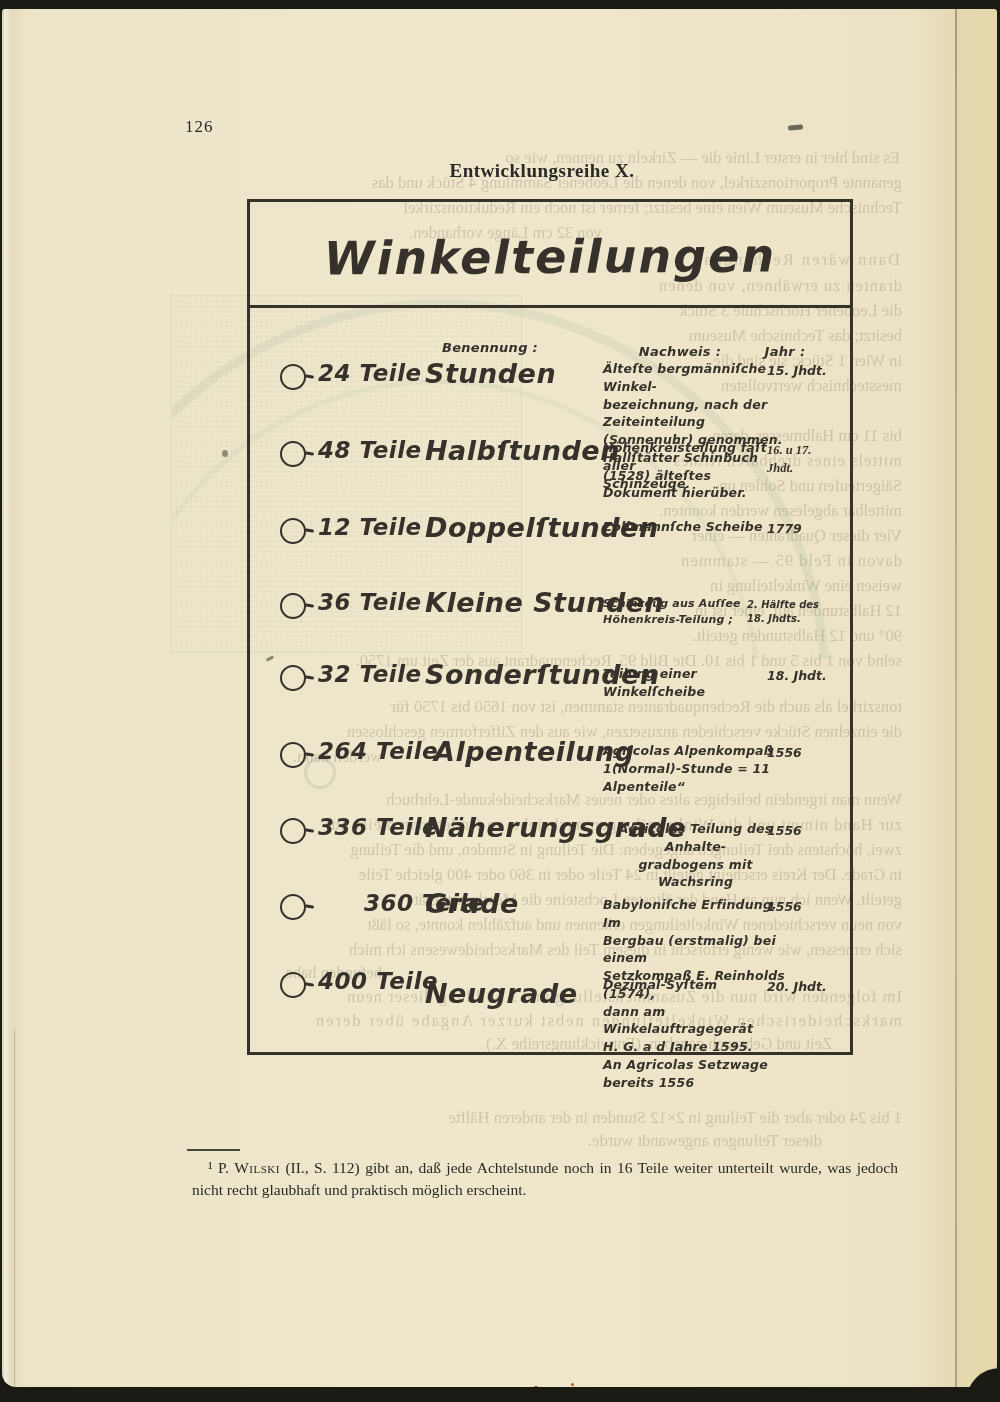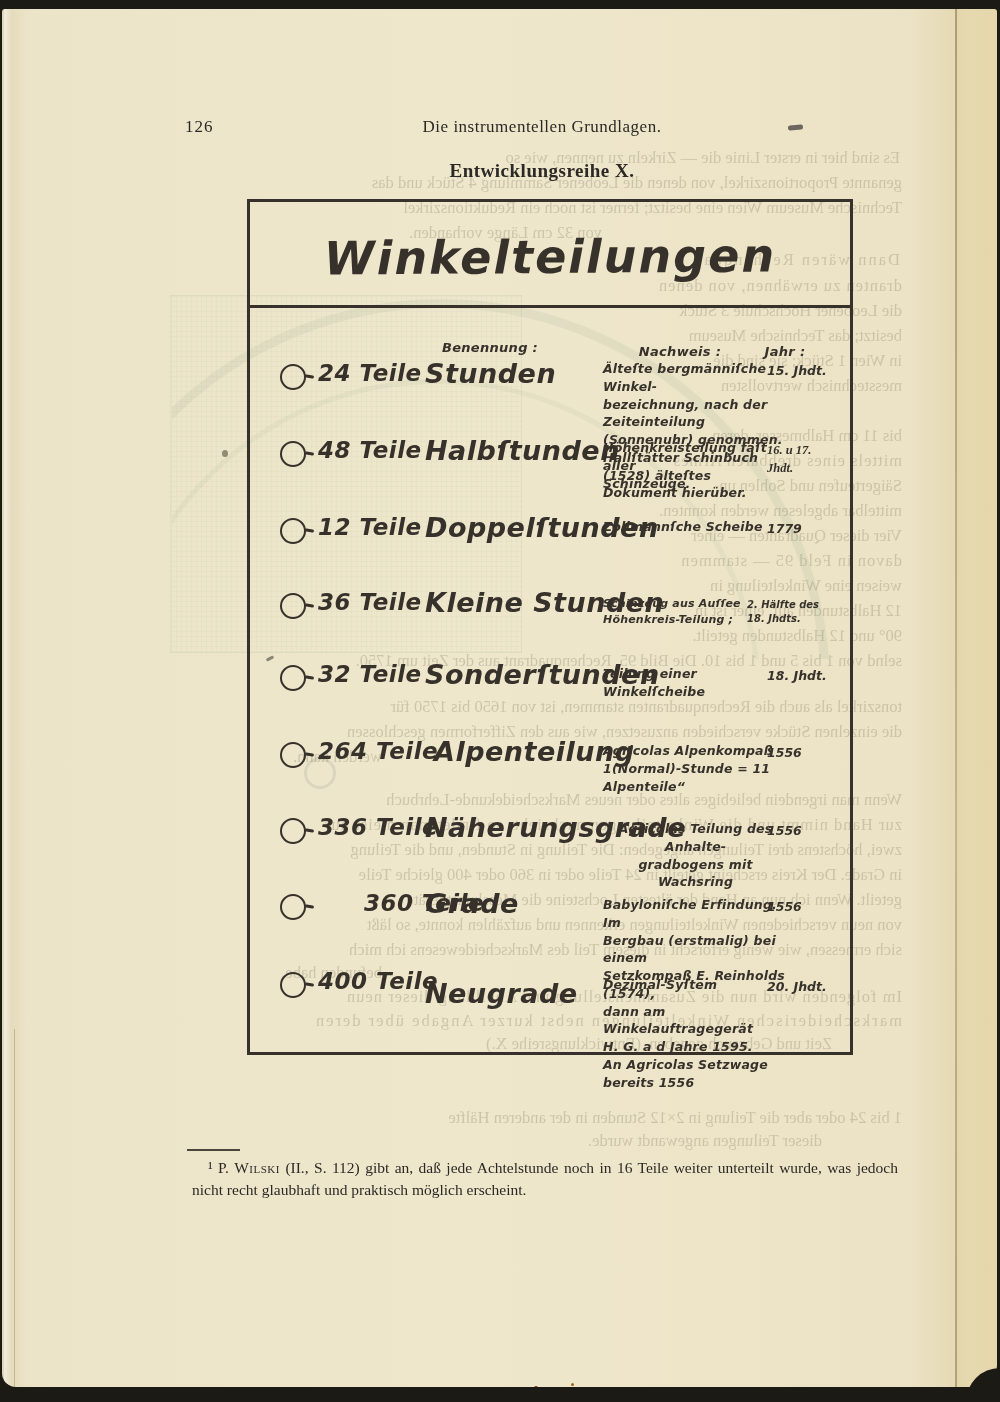--- a/index.html
+++ b/index.html
@@ -121,21 +121,20 @@
       <div class="bleed" style="left: 180px; top: 1122px; width: 640px;">dieser Teilungen angewandt wurde.</div>
     </div>
   <div class="fig-bleed"></div>
   <div class="fig-arc-clip">
     <div class="fig-arc"></div>
     <div class="fig-arc2"></div>
   </div>
   <div class="fig-circle-small"></div>
 
   <div class="abs serif pageno" style="left:183px;top:108px;">126</div>
-  <div class="abs serif running-head" style="left:180px;top:108px;width:720px;">Die instrumentellen Grundlagen.</div>
   <div class="smudge"></div>
   <div class="abs serif section-heading" style="left:180px;top:151px;width:720px;">Entwicklungsreihe X.</div>
 
   <div class="tbox">
     <div class="tbox-title hand">Winkelteilungen</div>
     <div class="tbox-divider"></div>
     <div class="abs hand colhead" style="left:160px;top:136px;width:160px;">Benennung :</div>
     <div class="abs hand colhead" style="left:380px;top:140px;width:100px;">Nachweis :</div>
     <div class="abs hand colhead" style="left:505px;top:140px;width:60px;">Jahr :</div>
     <div id="rows">

